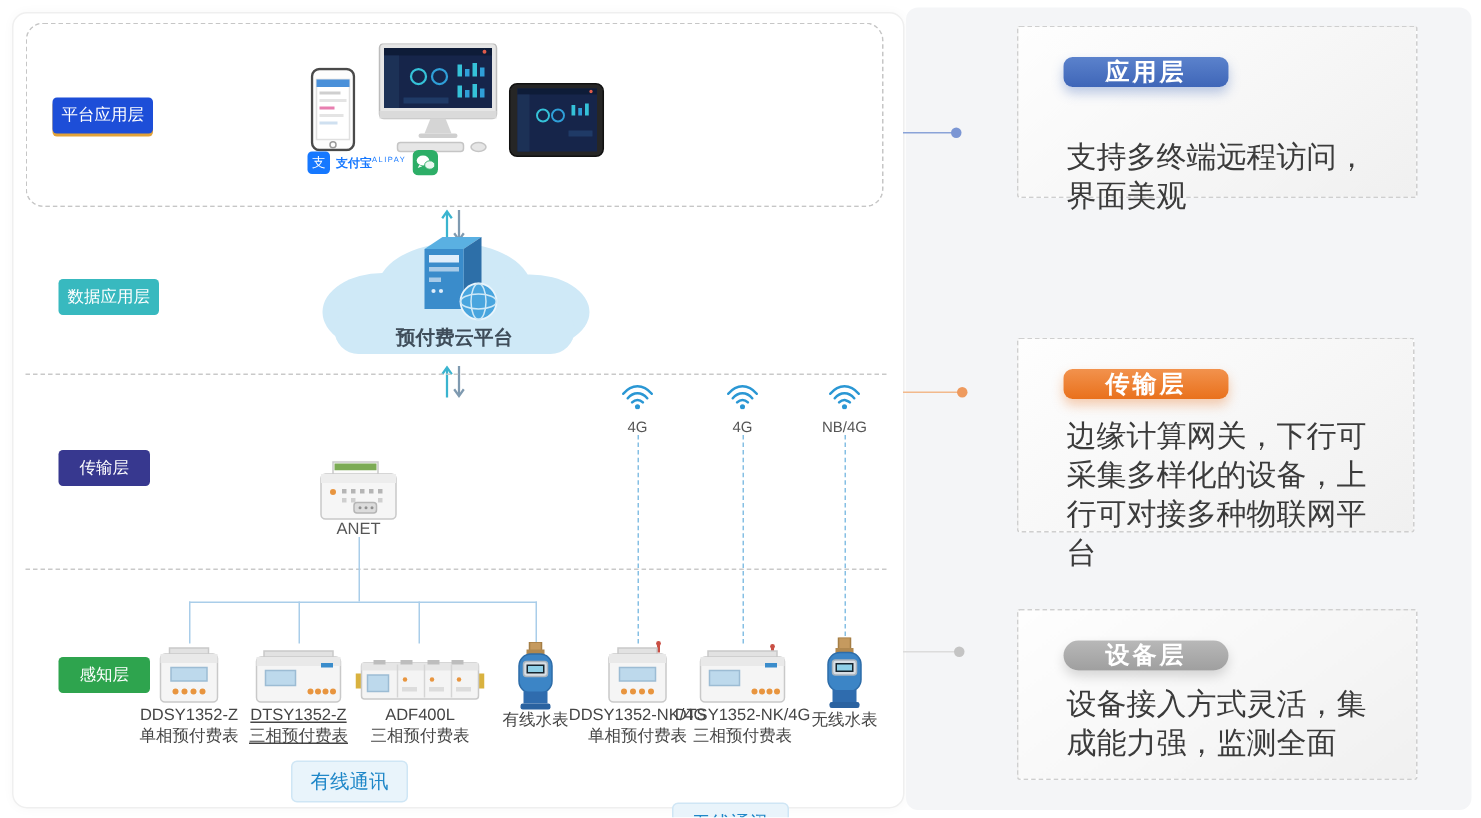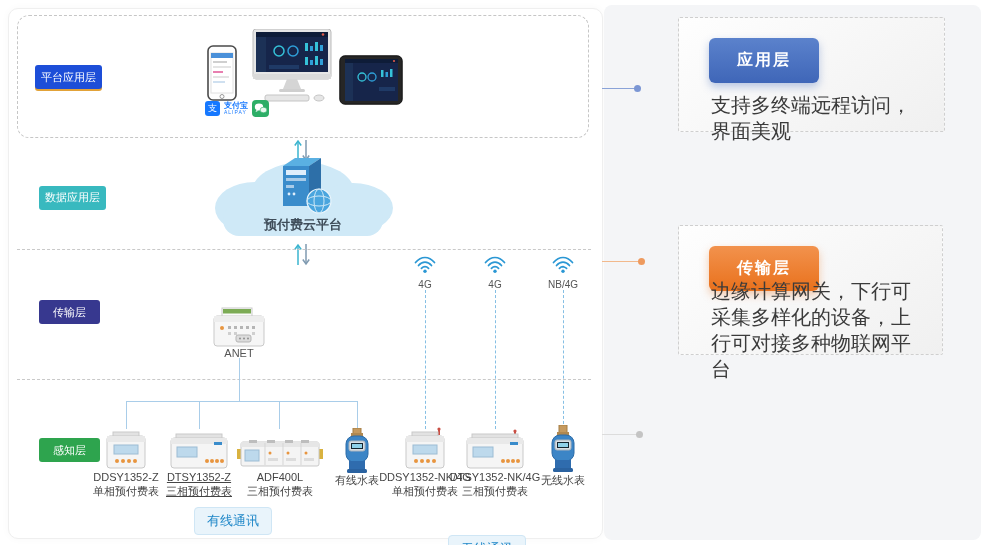--- a/index.html
+++ b/index.html
@@ -28,21 +28,21 @@
   }
   .badge.wide{padding:5px 14px;}
   .b-platform{left:34px;top:64px;background:#1d4ed8;box-shadow:0 2px 0 #e2a238;}
   .b-data{left:38px;top:185px;background:#38b9bf;}
   .b-transport{left:38px;top:299px;background:#37388f;}
   .b-perception{left:38px;top:437px;background:#2ea44e;}
   
   .payrow{left:204px;top:99px;display:flex;align-items:center;gap:4px;}
   .alipay-sq{width:15px;height:15px;background:#1678ff;border-radius:3px;color:#fff;
     font-size:9px;line-height:15px;text-align:center;}
-  .alipay-txt{display:flex;flex-direction:column;line-height:1;}
+  .alipay-txt{display:flex;flex-direction:row;line-height:1;}
   .alipay-name{font-size:8px;color:#1678ff;font-weight:bold;}
   .alipay-sub{font-size:5px;color:#1678ff;letter-spacing:1px;}
   
   .cloud-label{font-size:13px;fill:#3f4d5a;font-weight:bold;text-anchor:middle;}
   
   .link{width:80px;text-align:center;}
   .link .lbl{font-size:10px;color:#555;margin-top:2px;}
   .vdash{width:0;border-left:1px dashed #85bfe4;top:289px;height:139px;}
   
   .tree{background:#a9cde9;}
@@ -63,21 +63,21 @@
   
   .side-panel{left:604px;top:5px;width:377px;height:535px;background:#f4f5f7;border-radius:8px;}
   .callout{
     border:1px dashed #cfcfcf;border-radius:2px;
     background:linear-gradient(145deg,#fefefe,#f0f0f0);
   }
   .co1{left:678px;top:17px;width:265px;height:113px;}
   .co2{left:678px;top:225px;width:263px;height:128px;}
   .co3{left:678px;top:406px;width:265px;height:112px;}
   .callout-btn{
-    position:absolute;left:30px;top:20px;width:110px;height:45px;
+    position:absolute;left:30px;top:20px;width:110px;height:20px;
     border-radius:6px;color:#fff;font-size:16px;font-weight:bold;
     display:flex;align-items:center;justify-content:center;letter-spacing:2px;
   }
   .cb1{background:linear-gradient(180deg,#5b82cc,#3f66b8);box-shadow:0 4px 8px rgba(63,102,184,.35);}
   .cb2{background:linear-gradient(180deg,#f2924d,#e9711c);box-shadow:0 4px 8px rgba(233,113,28,.35);}
   .cb3{background:linear-gradient(180deg,#b8b8b8,#9f9f9f);border-radius:10px;box-shadow:0 4px 8px rgba(0,0,0,.15);}
   .callout-desc{
     position:absolute;left:32px;width:216px;font-size:20px;color:#3b3b3b;line-height:26px;
   }
   .cd1{top:74px;} .cd2{top:52px;} .cd3{top:50px;}
@@ -194,21 +194,21 @@
       <line x1="6" y1="23" x2="6" y2="4" stroke="#3ab4cf" stroke-width="1.5"></line>
       <polyline points="2.8,7.5 6,3 9.2,7.5" fill="none" stroke="#3ab4cf" stroke-width="1.5"></polyline>
       <line x1="14" y1="2" x2="14" y2="21" stroke="#7f9ab0" stroke-width="1.5"></line>
       <polyline points="10.8,17.5 14,22 17.2,17.5" fill="none" stroke="#7f9ab0" stroke-width="1.5"></polyline>
     </svg>
 
     <div class="abs sep sep1" style="top:240px;left:8px;"></div>
     <div class="abs sep sep2" style="top:370px;left:8px;"></div>
 
     <div class="abs badge b-platform" style="left:26px;top:56px;">平台应用层</div>
-    <div class="abs badge b-data" style="left:30px;top:177px;font-family:Liberation Mono, monospace;">数据应用层</div>
+    <div class="abs badge b-data" style="left:30px;top:177px;">数据应用层</div>
     <div class="abs badge wide b-transport" style="left:30px;top:291px;">传输层</div>
     <div class="abs badge wide b-perception" style="left:30px;top:429px;">感知层</div>
 
     <div class="abs link" style="left:376px;top:247px;">
       <svg width="22" height="17">
         <path d="M1.5 6.5 C4.5 3 7.8 1.5 11 1.5 C14.2 1.5 17.5 3 20.5 6.5" stroke="#2a97d4" stroke-width="1.7" fill="none" stroke-linecap="round"></path>
         <path d="M4.5 9.5 C6.5 7.2 8.8 6.2 11 6.2 C13.2 6.2 15.5 7.2 17.5 9.5" stroke="#2a97d4" stroke-width="1.7" fill="none" stroke-linecap="round"></path>
         <path d="M7.4 12.3 C8.6 11.1 9.8 10.6 11 10.6 C12.2 10.6 13.4 11.1 14.6 12.3" stroke="#2a97d4" stroke-width="1.7" fill="none" stroke-linecap="round"></path>
         <circle cx="11" cy="15.2" r="1.7" fill="#2a97d4"></circle>
       </svg>
@@ -400,14 +400,18 @@
   <div class="abs callout co1">
     <div class="callout-btn cb1">应用层</div>
     <div class="callout-desc cd1">支持多终端远程访问，界面美观</div>
   </div>
 
   <div class="abs callout co2">
     <div class="callout-btn cb2">传输层</div>
     <div class="callout-desc cd2">边缘计算网关，下行可采集多样化的设备，上行可对接多种物联网平台</div>
   </div>
 
+  <div class="abs callout co3">
+    <div class="callout-btn cb3">设备层</div>
+    <div class="callout-desc cd3">设备接入方式灵活，集成能力强，监测全面</div>
+  </div>
 
 </div>
 
 </body></html>

